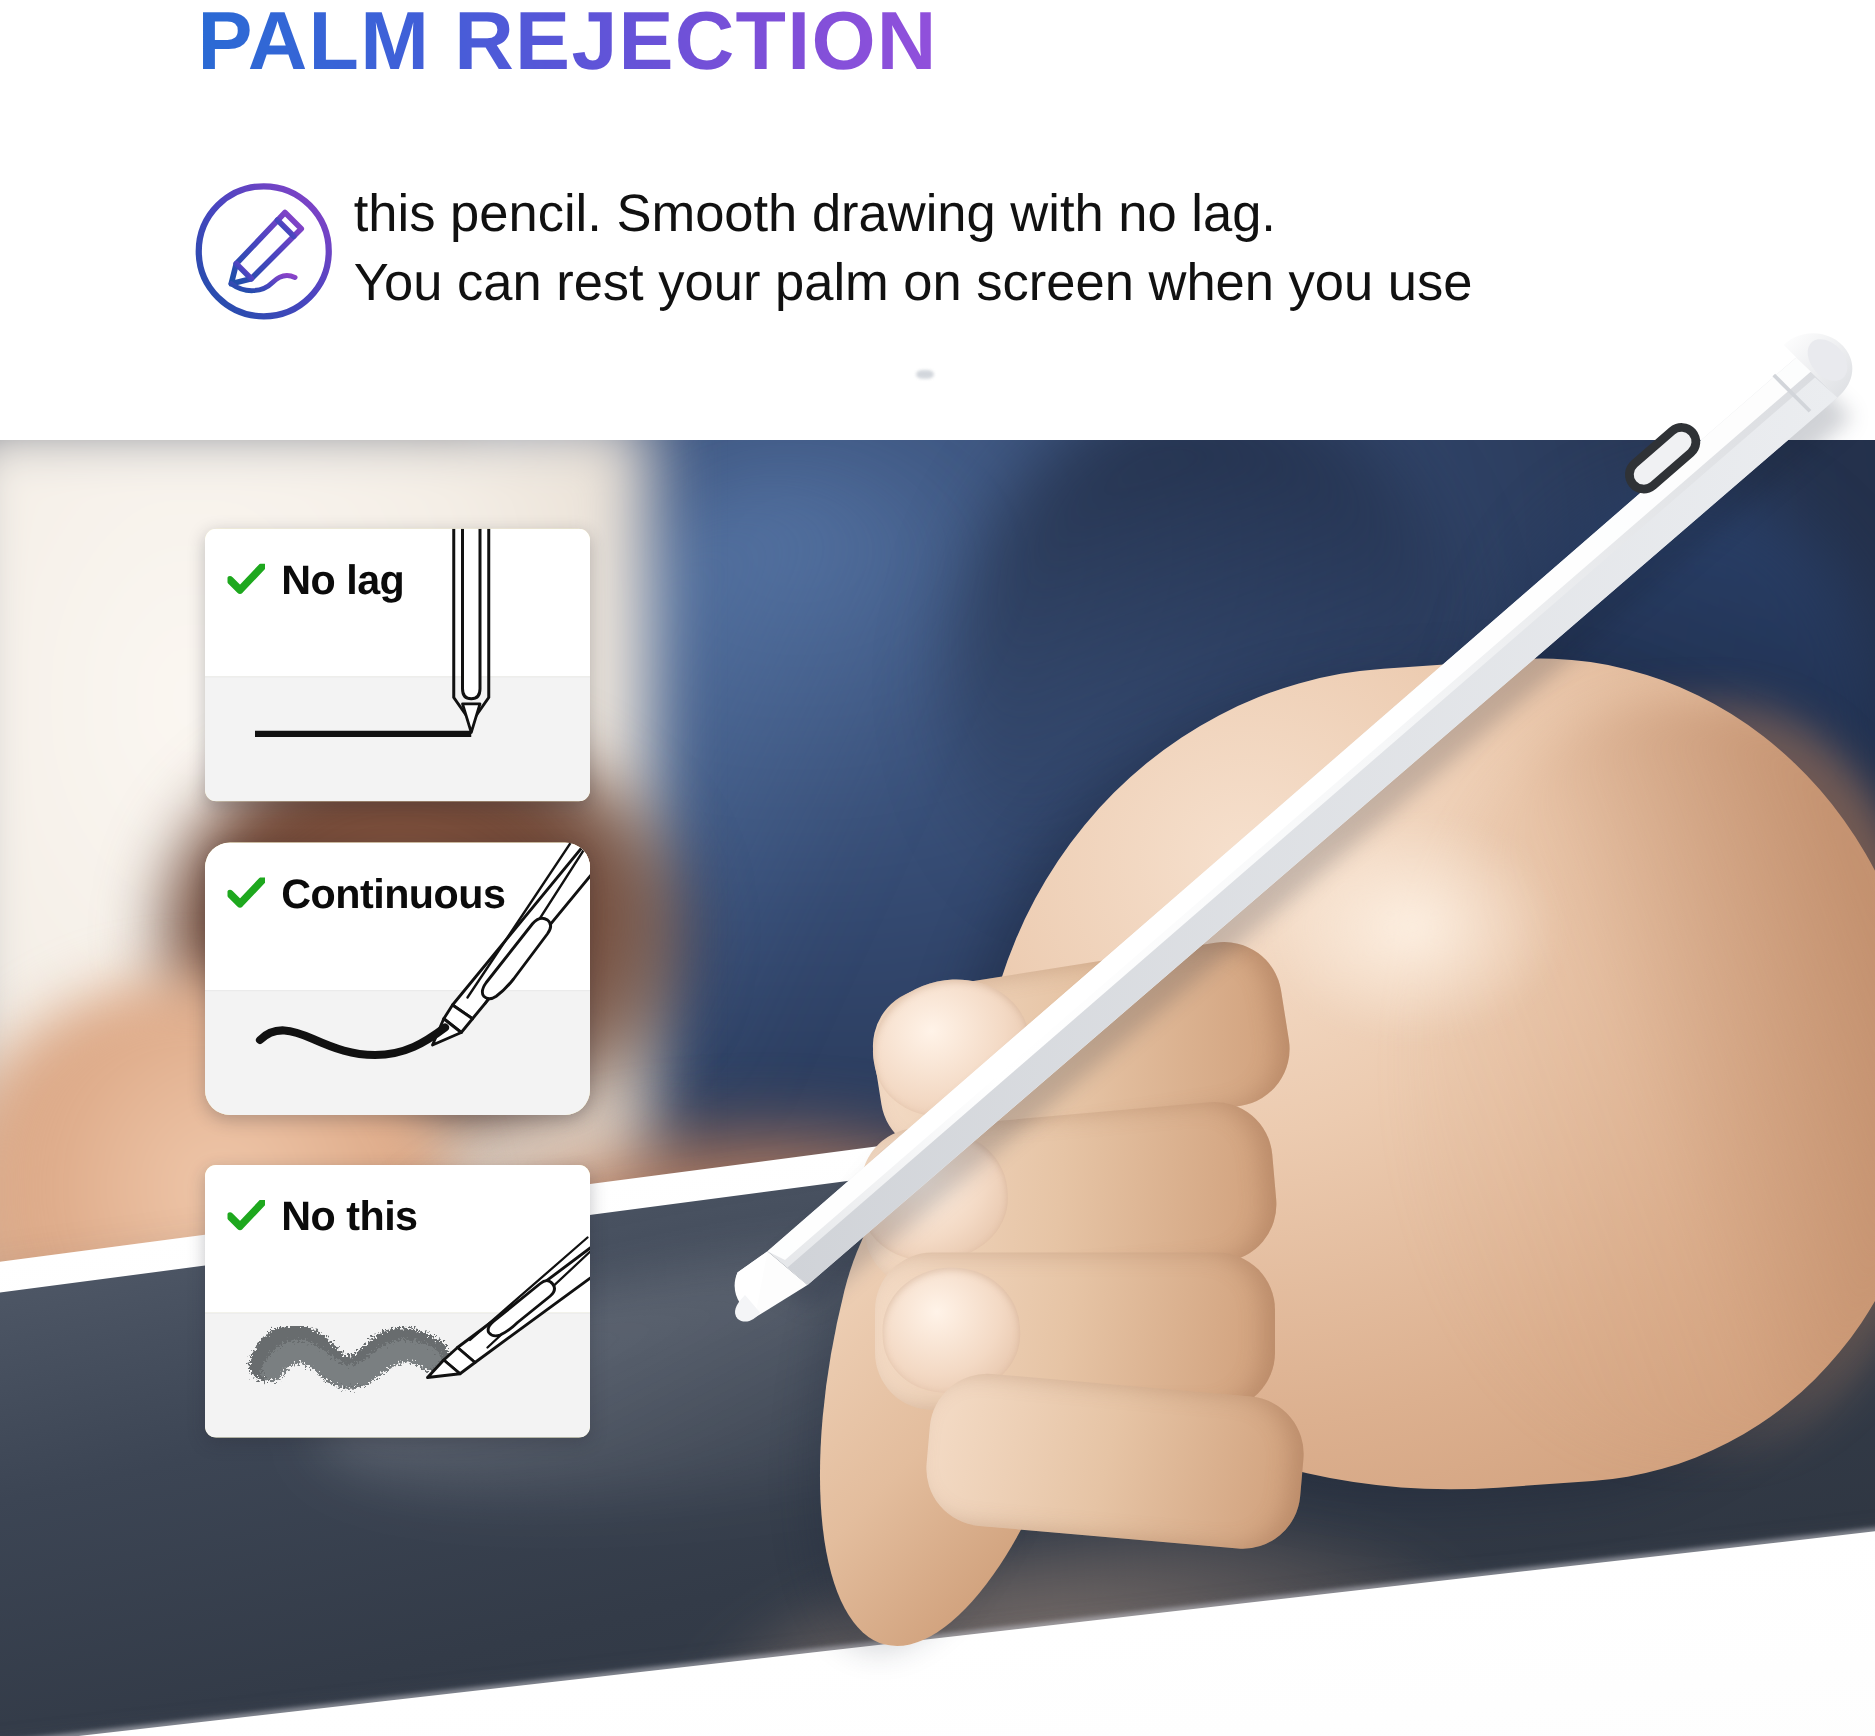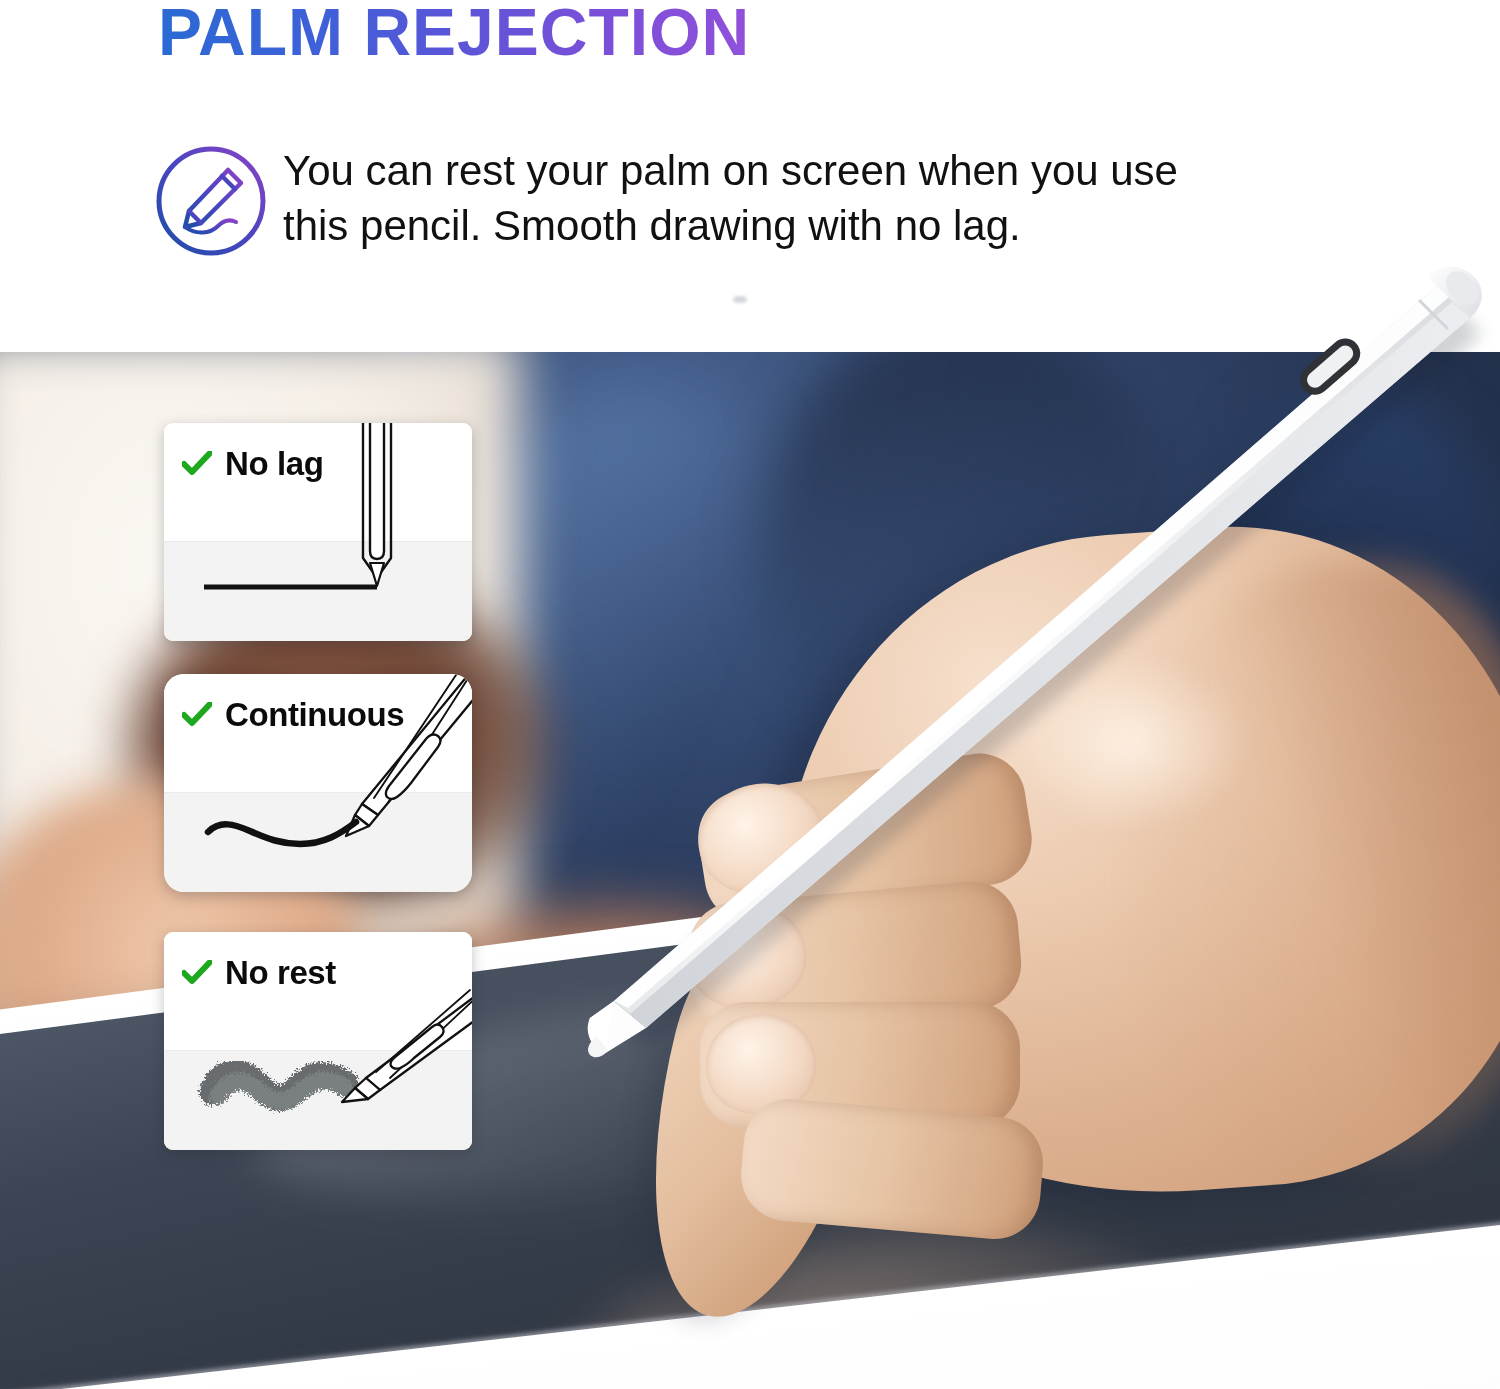--- a/index.html
+++ b/index.html
@@ -253,22 +253,22 @@
       <circle cx="59" cy="59" r="52" fill="none" stroke="url(#gbadge)" stroke-width="5"></circle>
       <g fill="none" stroke="url(#gbadge)" stroke-width="4.5" stroke-linejoin="round" stroke-linecap="round">
         <path d="M76 28 L89 41 L49 81 L33 85 L37 69 Z"></path>
         <path d="M70 34 L83 47"></path>
         <path d="M37 69 L49 81"></path>
       </g>
       <path d="M33 85 C44 93, 58 92, 66 84 C72 78, 78 77, 84 80" fill="none" stroke="url(#gbadge)" stroke-width="4" stroke-linecap="round"></path>
     </svg>
 
     <div id="intro-text">
+      <span class="ln">this pencil. Smooth drawing with no lag.</span>
       <span class="ln">You can rest your palm on screen when you use</span>
-      <span class="ln">this pencil. Smooth drawing with no lag.</span>
     </div>
   </div>
   <div class="speck"></div>
 
   <svg id="stylus-wrap" viewBox="0 0 1500 1389">
     <defs>
       <linearGradient id="penBody" x1="0" y1="1" x2="1" y2="0">
         <stop offset="0%" stop-color="#e3e5e8"></stop>
         <stop offset="22%" stop-color="#ffffff"></stop>
         <stop offset="58%" stop-color="#f6f7f8"></stop>
@@ -380,18 +380,18 @@
           <path d="M306 58 L212 140" fill="none" stroke-width="1.8"></path>
           <path d="M250 126 Q243 133 236 136 Q230 138 227 134 Q225 130 231 125 L268 95 Q274 90 278 95 Q282 100 276 105 Z" fill="#fff"></path>
           <path d="M202 146 L216 158 L204 167 L191 156 Z" fill="#fff"></path>
           <path d="M191 156 L204 167 L178 170 Z" fill="#fff"></path>
         </g>
       </svg>
       <div class="card-head">
         <svg class="check" viewBox="0 0 30 26">
           <path d="M2 13 L10 21 L28 2" fill="none" stroke="#1ea81e" stroke-width="6" stroke-linecap="round" stroke-linejoin="round"></path>
         </svg>
-        <span class="card-label">No rest</span>
+        <span class="card-label">No this</span>
       </div>
     </div>
   </div>
 
 </div>
 
 </body></html>

